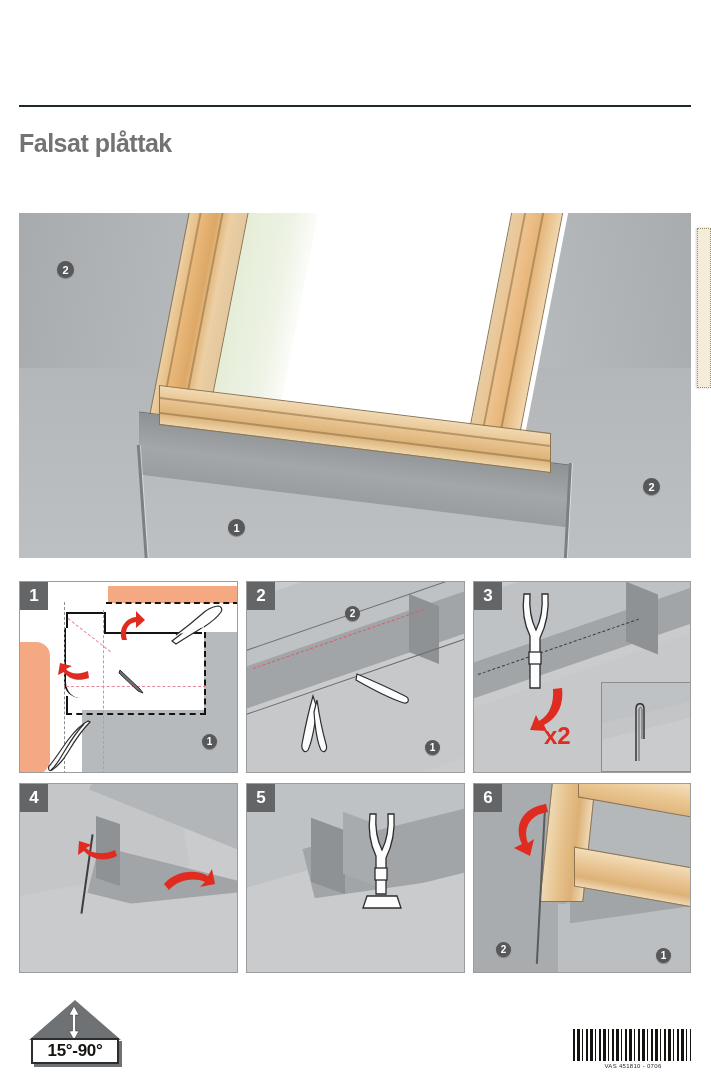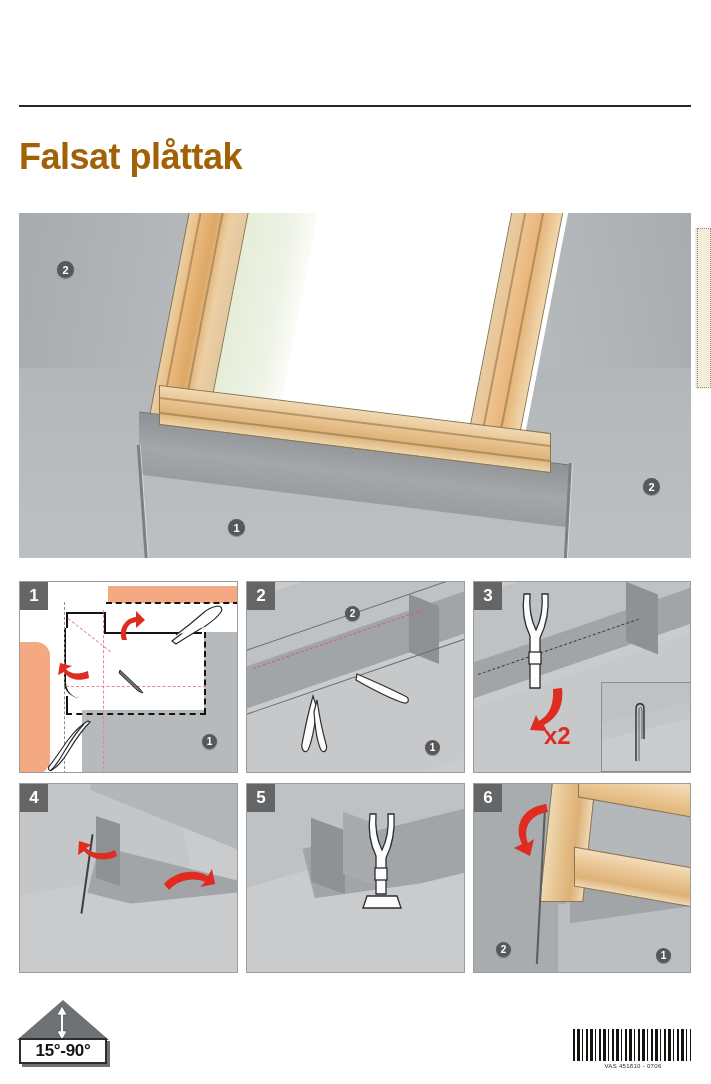--- a/index.html
+++ b/index.html
@@ -56,24 +56,24 @@
     left: 19px;
     top: 105px;
     width: 672px;
     height: 2px;
     background: #1c2b27;
   }
   #page-title {
     position: absolute;
     left: 19px;
     top: 112px;
-    font-size: 36px;
+    font-size: 25px;
     font-weight: bold;
     letter-spacing: -0.5px;
-    color: #a16207;
+    color: #737373;
     font-family: "Liberation Sans", sans-serif;
   }
 
   
   .badge {
     position: absolute;
     border-radius: 50%;
     background: #57585a;
     color: #ffffff;
     font-size: 11px;
@@ -274,21 +274,21 @@
     background: #c3c5c7;
     border: 1px solid #8b8d8f;
     box-sizing: border-box;
     overflow: hidden;
   }
   .tool { position: absolute; }
 
   
   #pitch-indicator {
     position: absolute;
-    left: 9px;
+    left: 21px;
     top: 1000px;
     width: 108px;
     height: 70px;
     text-decoration: underline;
   }
   #pitch-roof {
     position: absolute;
     left: 8px; top: 0;
     width: 0; height: 0;
     border-left: 46px solid transparent;

